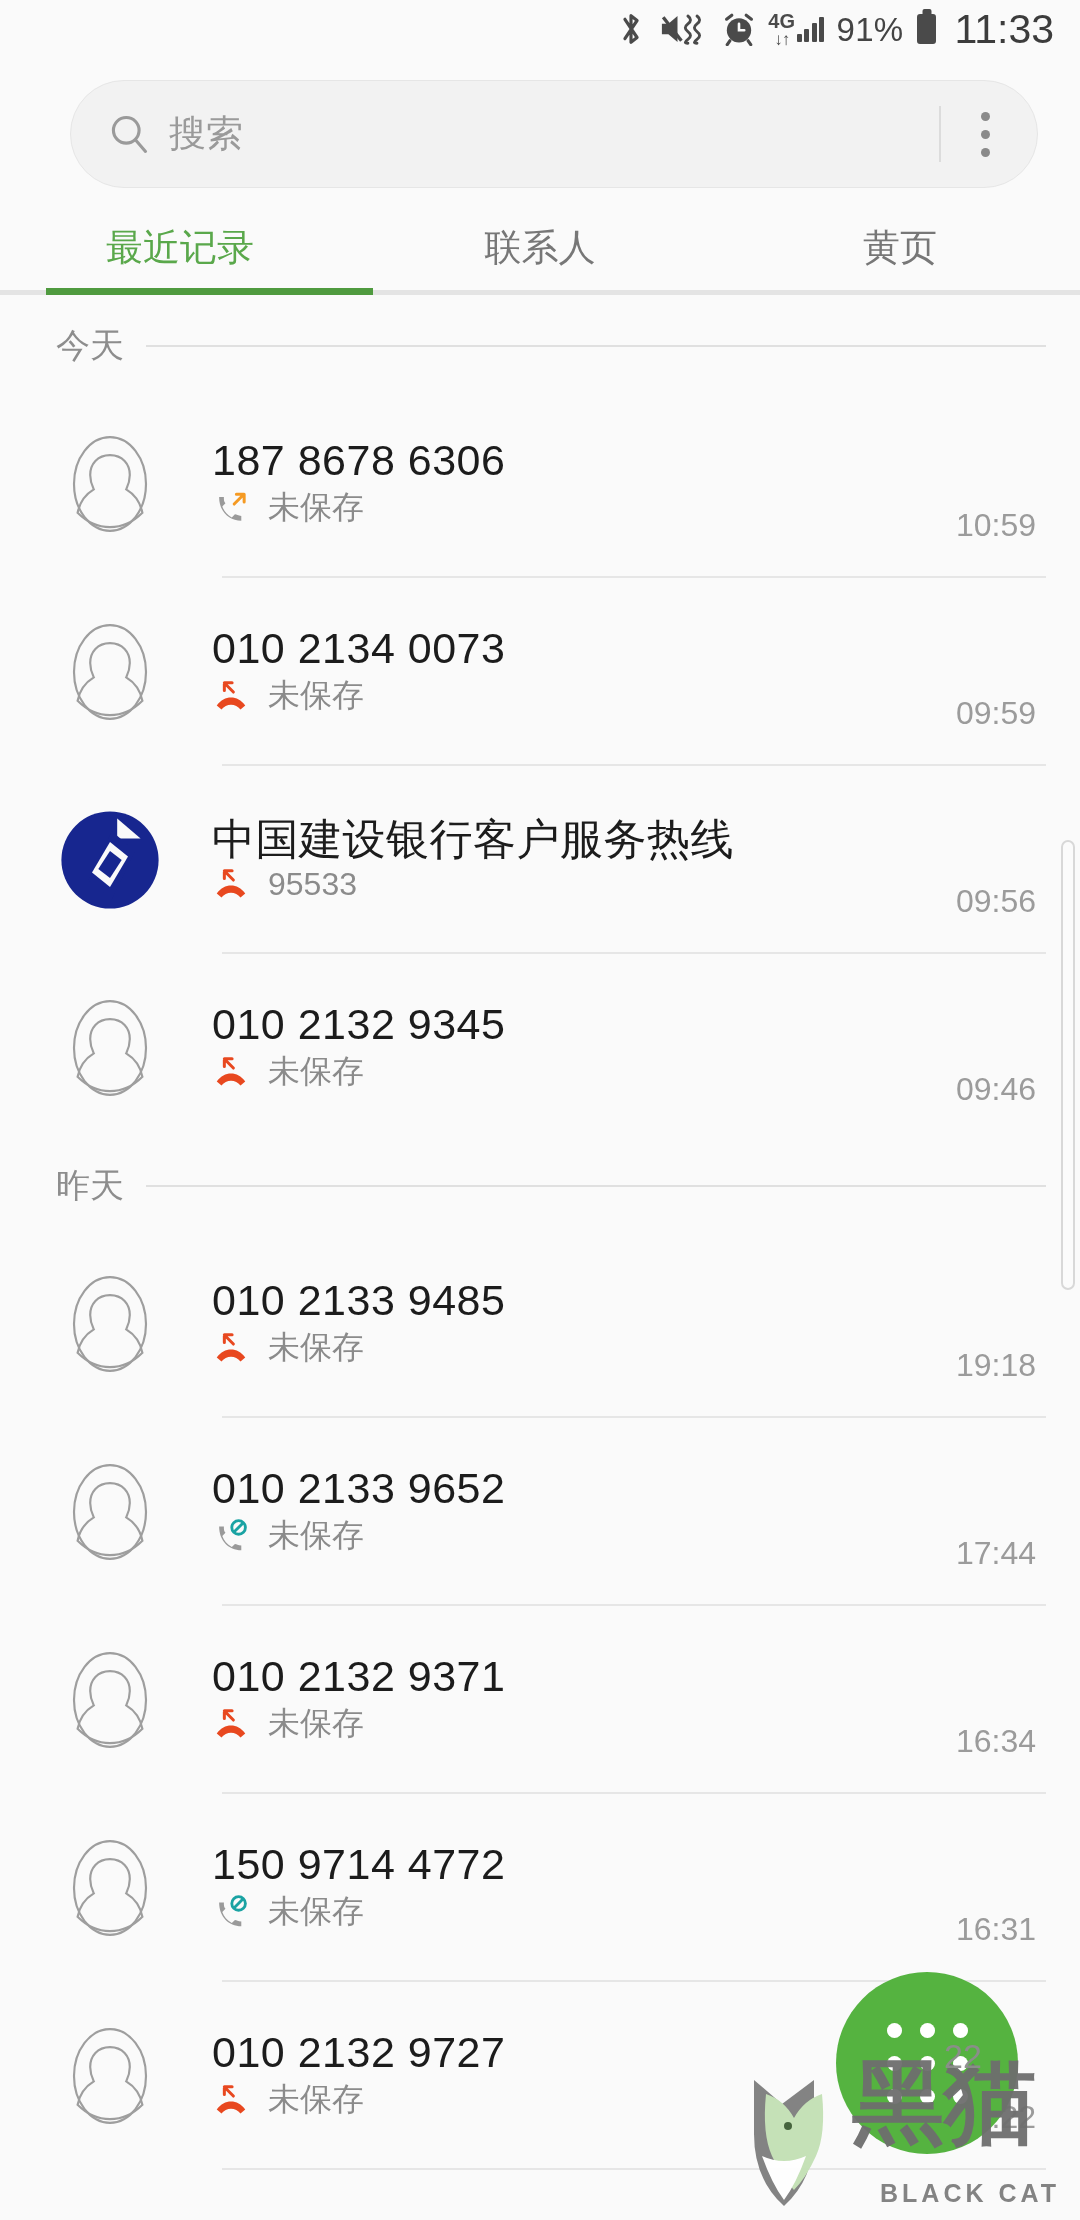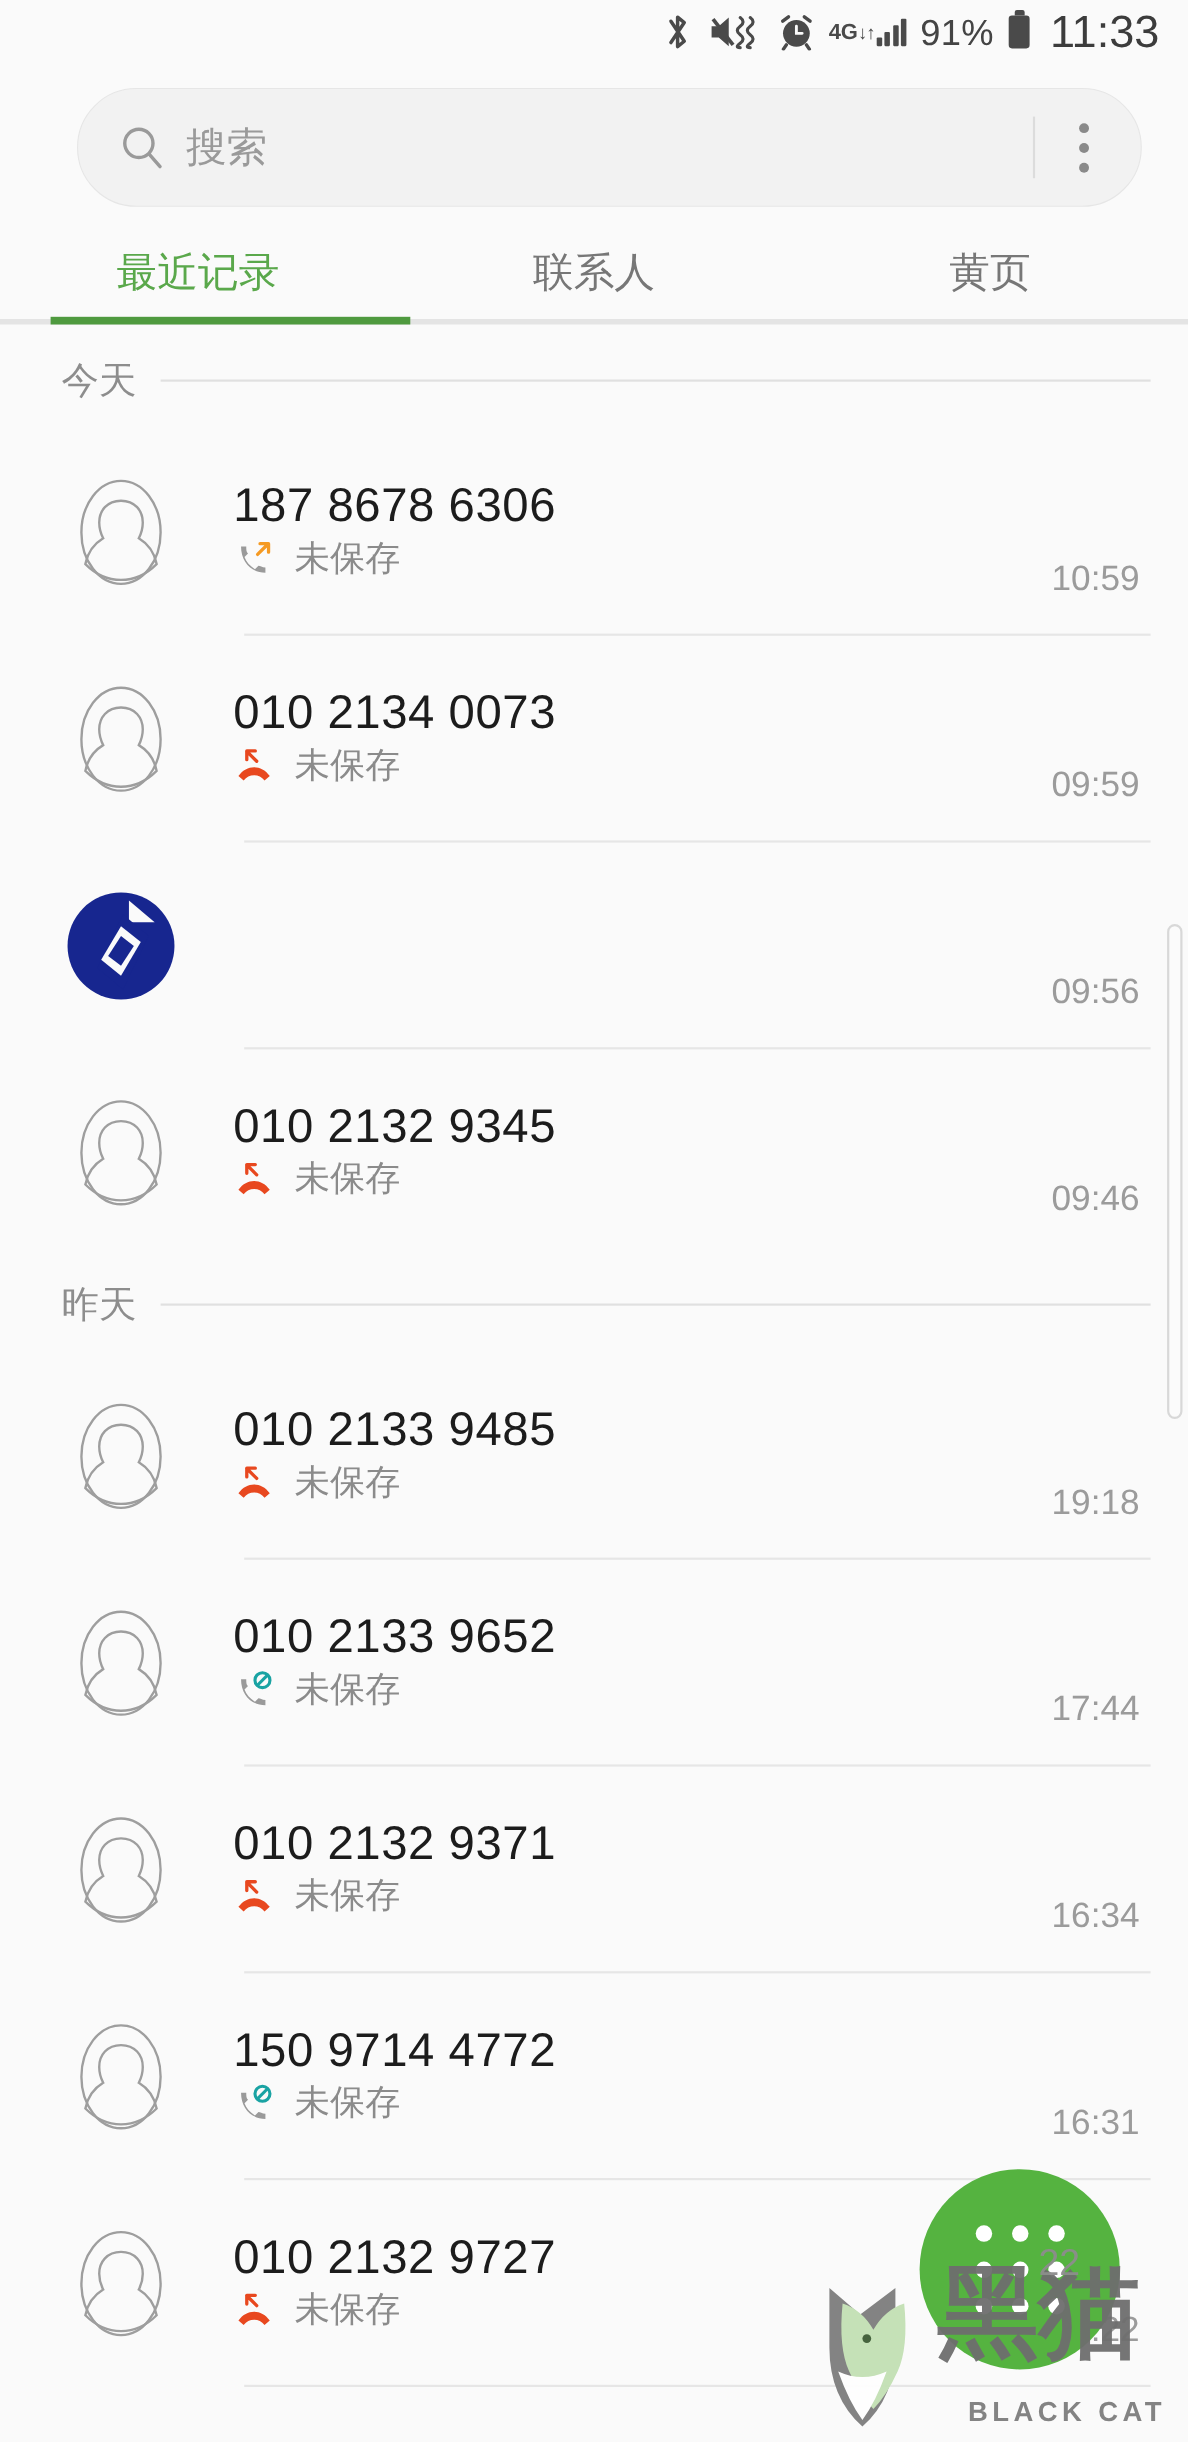--- a/index.html
+++ b/index.html
@@ -39,21 +39,21 @@
     transform: translateX(-50%);
     width: 9px; height: 5px; background: #4a4a4a; border-radius: 2px 2px 0 0;
   }
   .bars { display: flex; align-items: flex-end; gap: 2.5px; height: 26px; }
   .bars i { display: block; width: 5px; background: #4a4a4a; border-radius: 1px; }
   .bars i:nth-child(1) { height: 8px; }
   .bars i:nth-child(2) { height: 13px; }
   .bars i:nth-child(3) { height: 19px; }
   .bars i:nth-child(4) { height: 25px; }
   .netgroup { display: flex; align-items: center; gap: 2px; }
-  .net4g { display: flex; flex-direction: row; align-items: center; line-height: 1; }
+  .net4g { display: flex; flex-direction: column; align-items: center; line-height: 1; }
   .net4g .lbl { font-size: 20px; font-weight: bold; color: #4a4a4a; }
   .net4g .arrows { font-size: 17px; color: #4a4a4a; letter-spacing: -1px; }
 
   
   .searchwrap { position: absolute; top: 80px; left: 14px; width: 1080px; height: 108px; padding: 0 56px; }
   .searchbar {
     width: 100%; height: 100%;
     background: #f2f2f2;
     border: 1px solid #e6e6e6;
     border-radius: 54px;
@@ -260,20 +260,32 @@
     <div class="row">
       <span class="ccb">
         <svg width="108" height="108" viewBox="0 0 60 60">
           <circle cx="30" cy="30" r="27" fill="#17268f"></circle>
           <path d="M34 7 L47 18 L34 18 Z" fill="#fafafa"></path>
           <path d="M31 14 L44 25 L31 52 L18 41 Z" fill="#17268f"></path>
           <path d="M30 20 L40 28 L30 45 L20 37 Z" fill="#fafafa"></path>
           <path d="M30 25 L36.5 30 L30 40 L23.5 35 Z" fill="#17268f"></path>
         </svg>
       </span>
+      <div class="body">
+        <div class="title">中国建设银行客户服务热线</div>
+        <div class="subline">
+          <span class="calltype">
+            <svg width="38" height="38" viewBox="0 0 24 24">
+              <path d="M3 18 c2.6 -3.4 5.6 -5 9 -5 c3.4 0 6.4 1.6 9 5 l-3 2.6 c-1.6 -2 -3.6 -3 -6 -3 c-2.4 0 -4.4 1 -6 3 z" fill="#e8481f"></path>
+              <path d="M13.5 9.5 L7.8 3.8 M7.8 8.6 L7.8 3.6 L12.7 3.6" fill="none" stroke="#e8481f" stroke-width="1.9" stroke-linecap="round" stroke-linejoin="round"></path>
+            </svg>
+          </span>
+          <span class="sub">95533</span>
+        </div>
+      </div>
       <span class="time">09:56</span>
       <span class="divider"></span>
     </div>
 
     <div class="row nodiv">
       <span class="avatar">
         <svg width="108" height="108" viewBox="0 0 60 60">
           <ellipse cx="30" cy="30" rx="20" ry="26" fill="none" stroke="#9e9e9e" stroke-width="1.2"></ellipse>
           <path d="M30 14 c-7 0 -11 5 -11 11 c0 4 1 6 2 8 c-5 3 -8 8 -9 13 c5 5 11 8 18 8 c7 0 13 -3 18 -8 c-1 -5 -4 -10 -9 -13 c1 -2 2 -4 2 -8 c0 -6 -4 -11 -11 -11 z" fill="none" stroke="#9e9e9e" stroke-width="1.2"></path>
         </svg>

